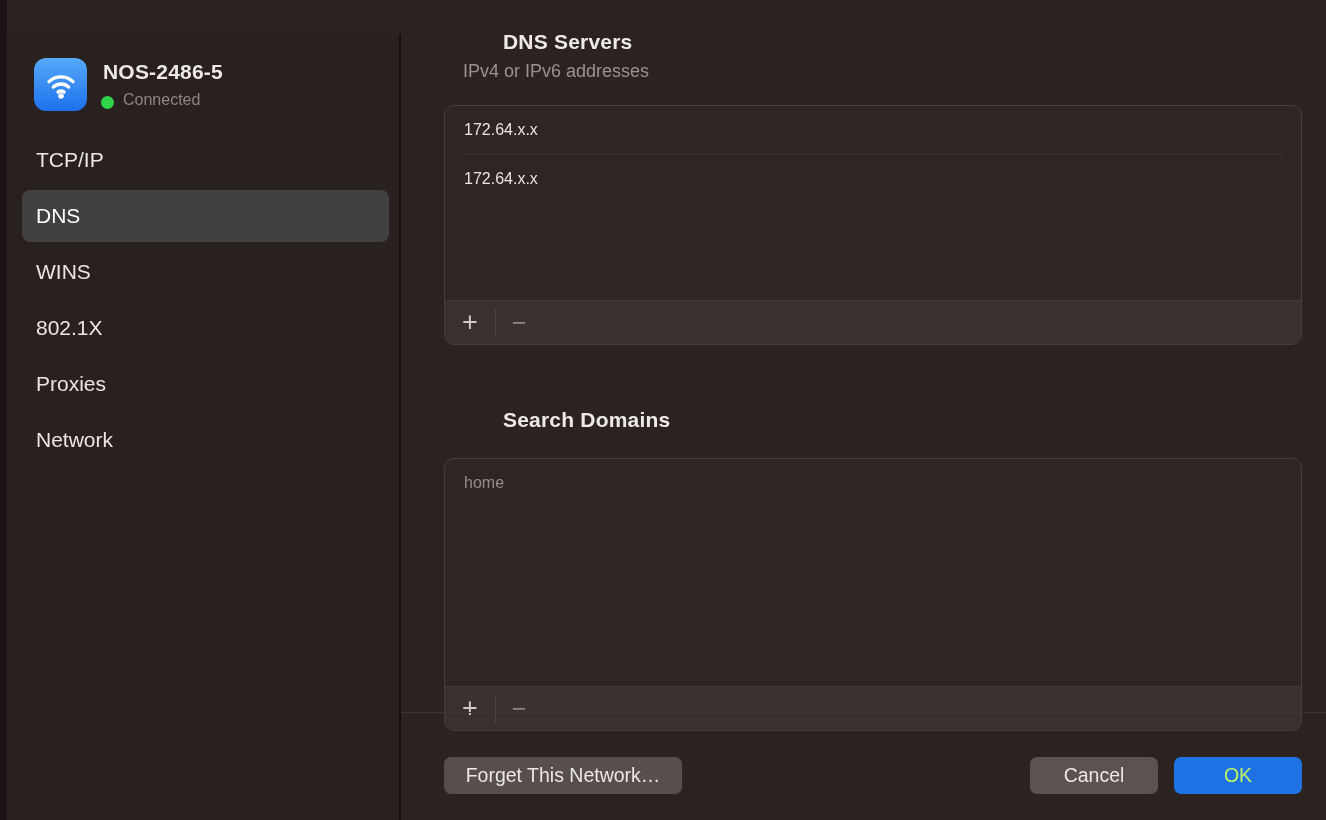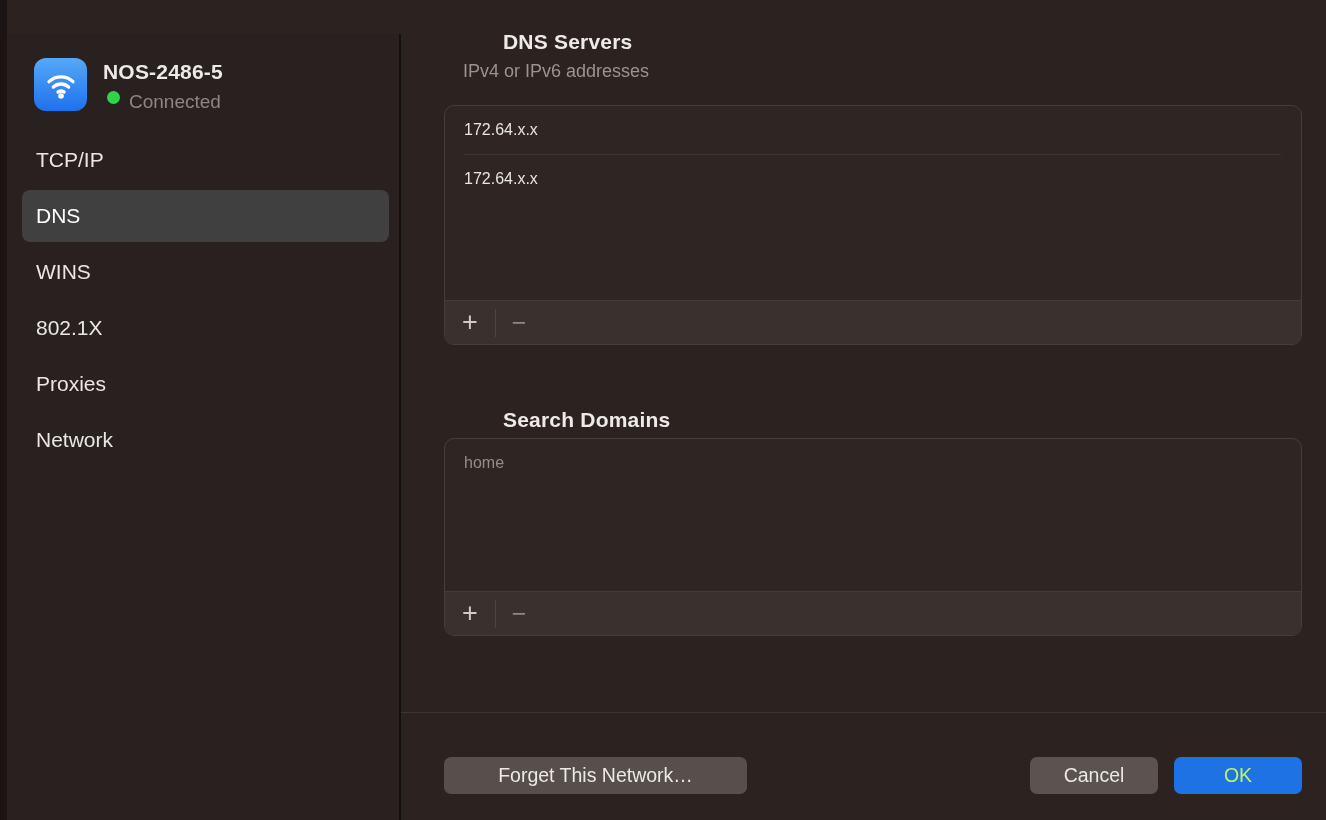--- a/index.html
+++ b/index.html
@@ -24,22 +24,22 @@
     position:absolute; left:0; top:0; width:53px; height:53px; border-radius:12px;
     background:linear-gradient(180deg,#56a9f8 0%,#1d71ed 100%);
     display:flex; align-items:center; justify-content:center;
   }
   .wifi-badge svg { width:40px; height:40px; }
   .net-name {
     position:absolute; left:69px; top:2px; white-space:nowrap;
     font-size:21px; font-weight:600; color:#ece9e7; letter-spacing:.2px;
   }
   .net-status {
-    position:absolute; left:73px; top:33px; display:flex; align-items:flex-start; gap:9px;
-    font-size:19px; color:#8b8682; white-space:nowrap;
+    position:absolute; left:67px; top:33px; display:flex; align-items:flex-end; gap:9px;
+    font-size:16px; color:#8b8682; white-space:nowrap;
   }
   .status-dot { width:13px; height:13px; border-radius:50%; background:#30d44b; }
 
   .nav { position:absolute; left:15px; top:100px; width:367px; }
   .nav-item {
     height:52px; margin-bottom:4px; border-radius:8px;
     display:flex; align-items:center; padding-left:14px;
     font-size:21px; color:#e9e6e3; cursor:default;
   }
   .nav-item.selected { background:#404040; color:#ffffff; }
@@ -79,21 +79,21 @@
   .lb-btn.remove { color:#8f8884; font-size:25px; width:46px; }
   .lb-btn-sep { width:1px; height:28px; background:#4e4540; }
 
   .bottom-divider { position:absolute; left:0; top:712px; width:925px; height:1px; background:#3e3532; }
 
   .btn {
     position:absolute; top:757px; height:37px; border-radius:7px;
     display:flex; align-items:center; justify-content:center;
     font-size:19.5px; color:#ebe8e5; white-space:nowrap; cursor:default;
   }
-  .btn-forget { left:43px; width:303px; background:#564f4b; }
+  .btn-forget { left:43px; width:238px; background:#564f4b; }
   .btn-cancel { left:629px; width:128px; background:#5a534f; }
   .btn-ok     { left:773px; width:128px; background:#1e72e4; color:#bef264; }
 </style>
 </head>
 <body>
 
 <div class="stage">
 
   <div class="edge-strip"></div>
 
@@ -154,21 +154,21 @@
       </div>
       <div class="lb-footer">
         <div class="lb-btn add">+</div>
         <div class="lb-btn-sep"></div>
         <div class="lb-btn remove">−</div>
       </div>
     </div>
 
     <div class="section-title" style="top:408px;">Search Domains</div>
 
-    <div class="listbox" style="top:438px; height:198px;">
+    <div class="listbox" style="top:458px; height:273px;">
       <div class="lb-row muted">
         <span>home</span>
       </div>
       <div class="lb-footer">
         <div class="lb-btn add">+</div>
         <div class="lb-btn-sep"></div>
         <div class="lb-btn remove">−</div>
       </div>
     </div>
 

